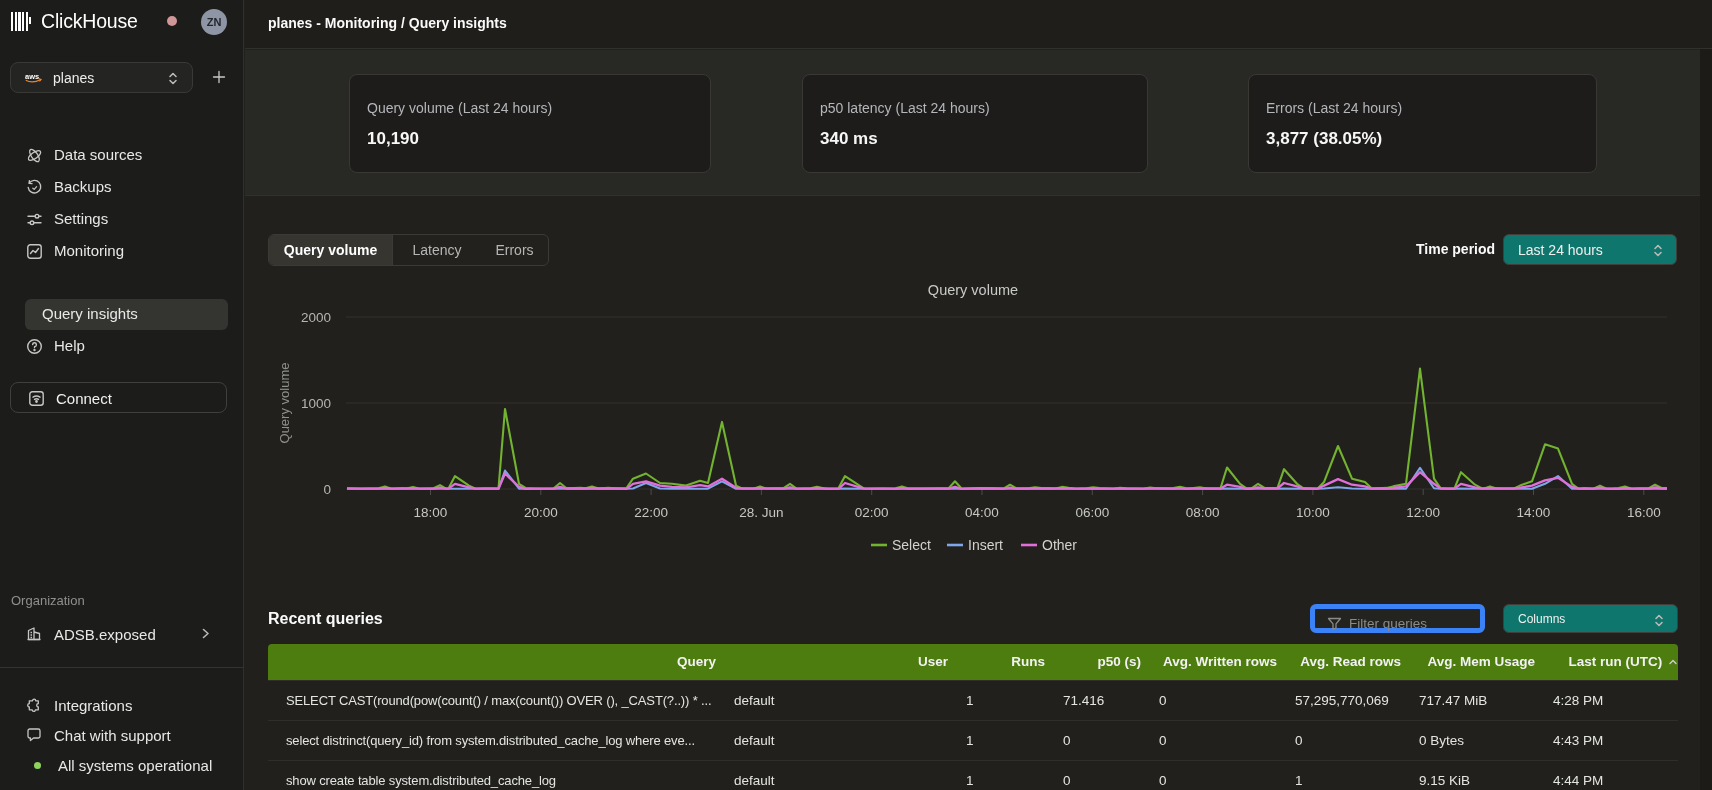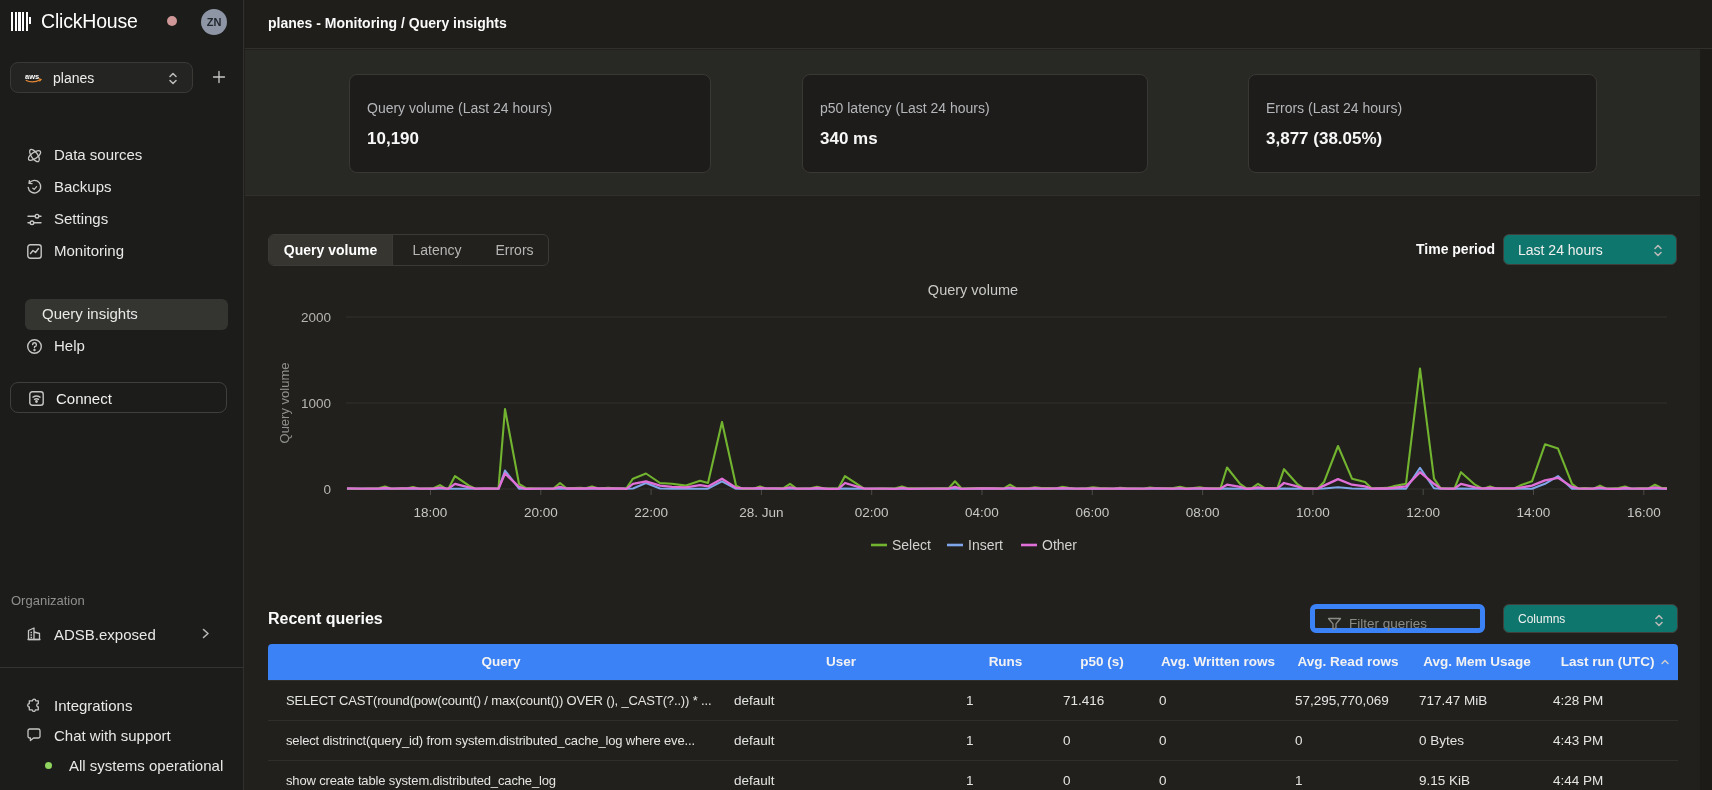--- a/index.html
+++ b/index.html
@@ -74,21 +74,21 @@
   #rq { position:absolute; left:23px; top:610px; font-size:16px; font-weight:700; color:#fafafa; }
   #filter { position:absolute; left:1065px; top:604px; width:175px; height:29px;
     border:5px solid #3b82f6; border-radius:6px; background:#232320; }
   #filter .ph { position:absolute; left:34px; top:7px; font-size:13.5px; color:#8b8b89; }
   #filter .ic { position:absolute; left:12px; top:7px; width:15px; height:15px; color:#8b8b89; }
   #col-select { left:1258px; top:604px; width:175px; height:29px; }
   #col-select .tx { font-size:12px; }
 
   table { position:absolute; left:23px; top:644px; width:1410px; border-collapse:collapse;
     font-size:13.5px; table-layout:fixed; }
-  thead th { background:#3b82f6; color:#f2f2f2; font-weight:700; text-align:center;
+  thead th { background:#4d7c0f; color:#f2f2f2; font-weight:700; text-align:right;
     height:36px; padding:0; white-space:nowrap; }
   tbody td { color:#e4e4e2; height:40px; padding:0; border-top:1px solid #2f2e2b;
     white-space:nowrap; overflow:hidden; }
   th div, td div { padding-left:18px; }
   td .qtext { font-size:13px; letter-spacing:-0.15px; }
   th:first-child { border-radius:4px 0 0 0; }
   th:last-child { border-radius:0 4px 0 0; }
 </style>
 </head>
 <body>
@@ -192,21 +192,21 @@
       <path d="M6 2.8 a1.6 1.6 0 0 1 3.2 0 h2.6 v2.9 a1.6 1.6 0 0 0 0 3.2 v2.9 h-2.9 a1.6 1.6 0 0 1 -3.2 0 H2.8 V8.9 a1.6 1.6 0 0 1 0 -3.2 V2.8 Z" transform="translate(0.5,1)"></path>
     </svg>
     <div class="tx">Integrations</div>
   </div>
   <div class="org-row" style="position:absolute;left:0;top:721px;width:244px;height:28px">
     <svg class="ic" viewBox="0 0 16 16" fill="none" stroke="currentColor" stroke-width="1.3" stroke-linejoin="round">
       <path d="M2 3.8 a1.8 1.8 0 0 1 1.8 -1.8 h8.4 a1.8 1.8 0 0 1 1.8 1.8 v5.4 a1.8 1.8 0 0 1 -1.8 1.8 H7.5 L4.4 13.6 V11 H3.8 A1.8 1.8 0 0 1 2 9.2 Z"></path>
     </svg>
     <div class="tx">Chat with support</div>
   </div>
-  <div class="org-row" style="position:absolute;left:15px;top:751px;width:264px;height:28px">
+  <div class="org-row" style="position:absolute;left:4px;top:751px;width:264px;height:28px">
     <div style="position:absolute;left:30px;top:10.5px;width:7px;height:7px;border-radius:50%;background:#8fd45f"></div>
     <div class="tx">All systems operational</div>
   </div>
 </div>
 
 <div id="main">
   <div id="topbar">
       <div class="t">planes - Monitoring / Query insights</div>
     </div>
   <div id="band">

